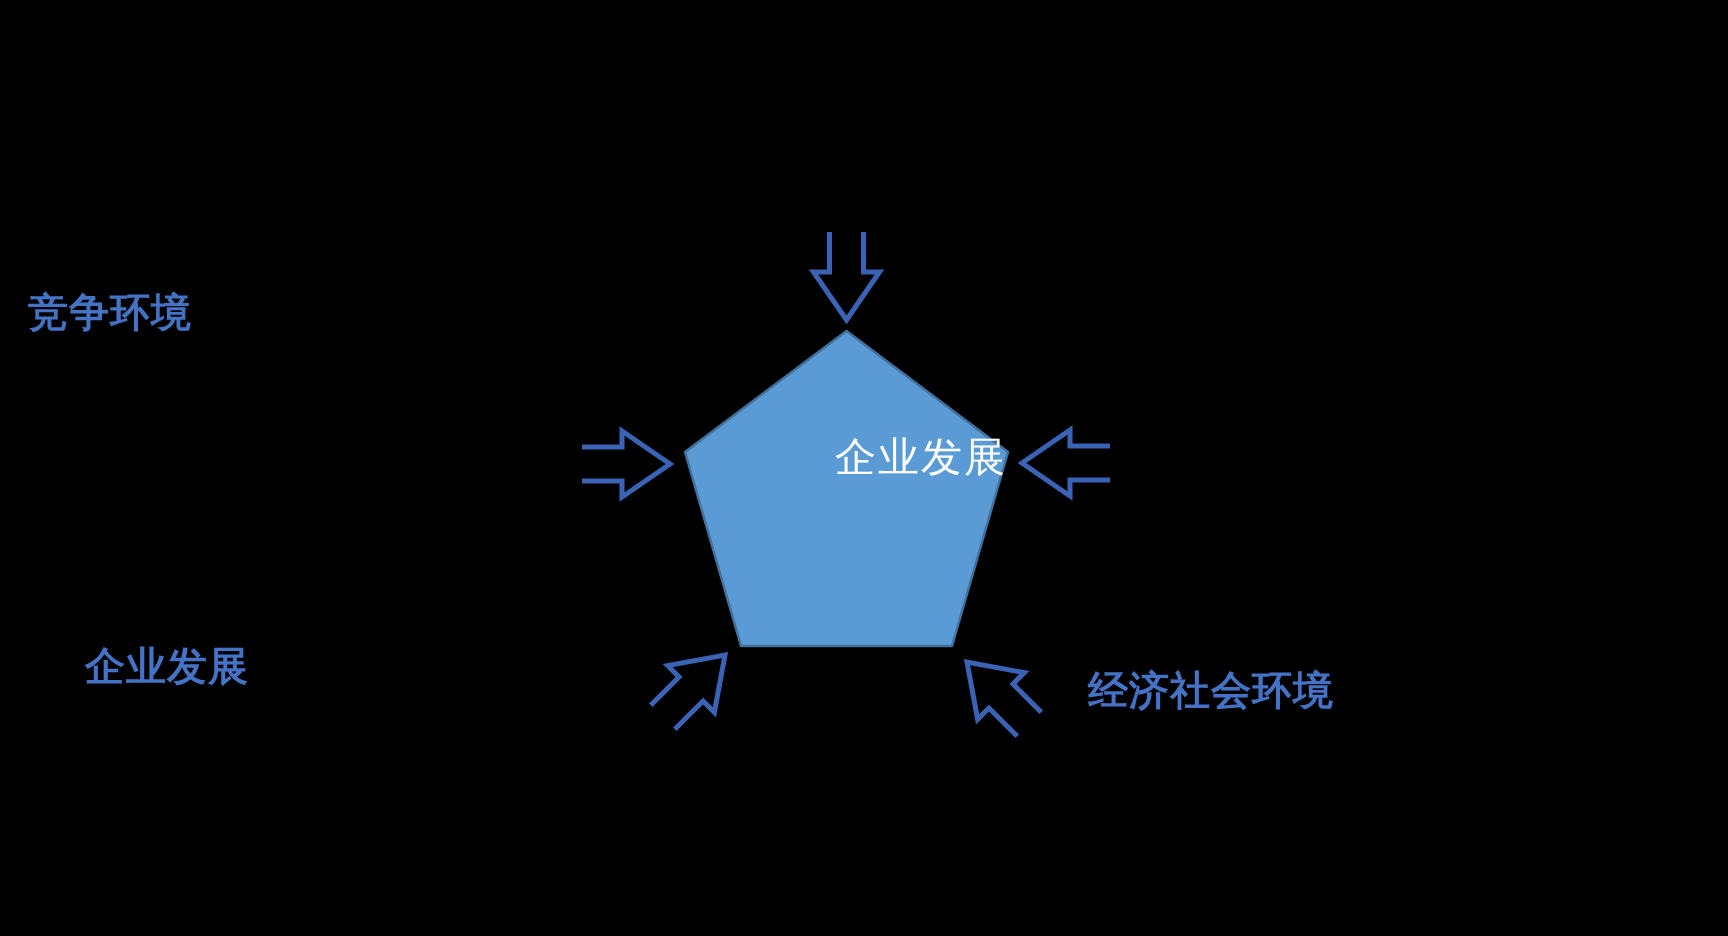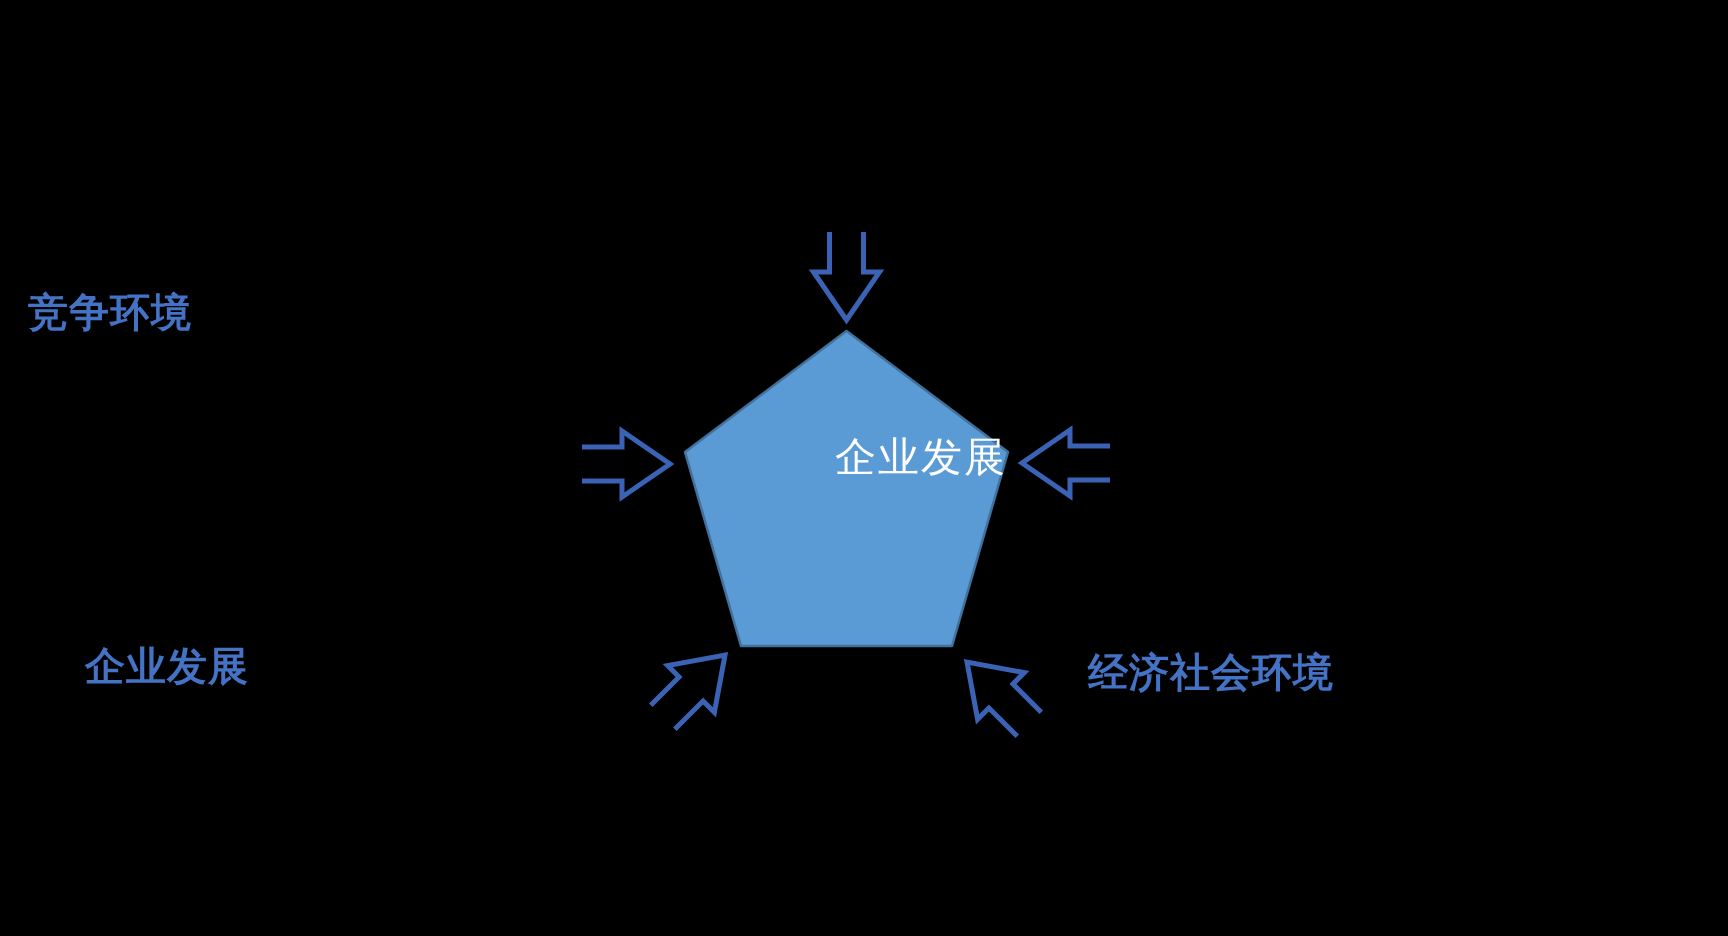--- a/index.html
+++ b/index.html
@@ -17,21 +17,21 @@
     font-size: 40px;
     font-weight: 700;
     line-height: 1.15;
     letter-spacing: 1px;
     white-space: nowrap;
   }
   .label-top          { left: 557px;  top: 16px;  }
   .label-left         { left: 28px;   top: 279px; margin-top: 10px; }
   .label-right        { left: 1155px; top: 304px; }
   .label-bottom-left  { left: 85px;   top: 643px; }
-  .label-bottom-right { left: 1088px; top: 649px; }
+  .label-bottom-right { left: 1088px; top: 667px; }
 
   .diagram-svg {
     position: absolute;
     left: 0; top: 0;
     width: 1728px;
     height: 936px;
   }
   .pentagon-text {
     position: absolute;
     left: 686px;

